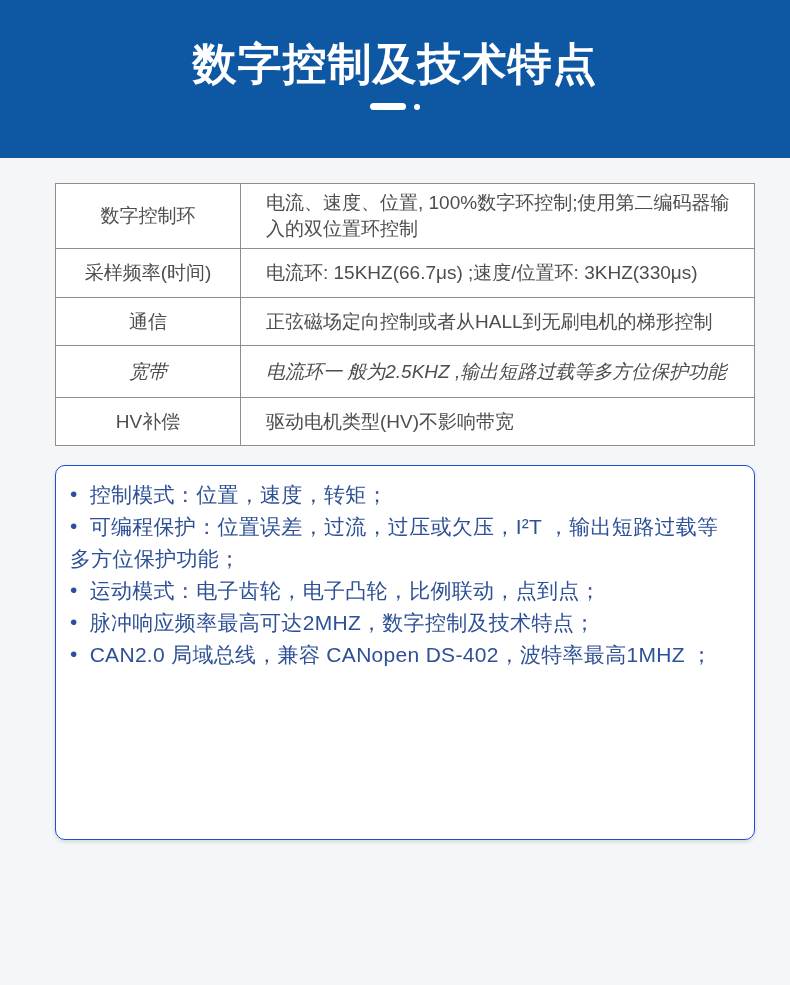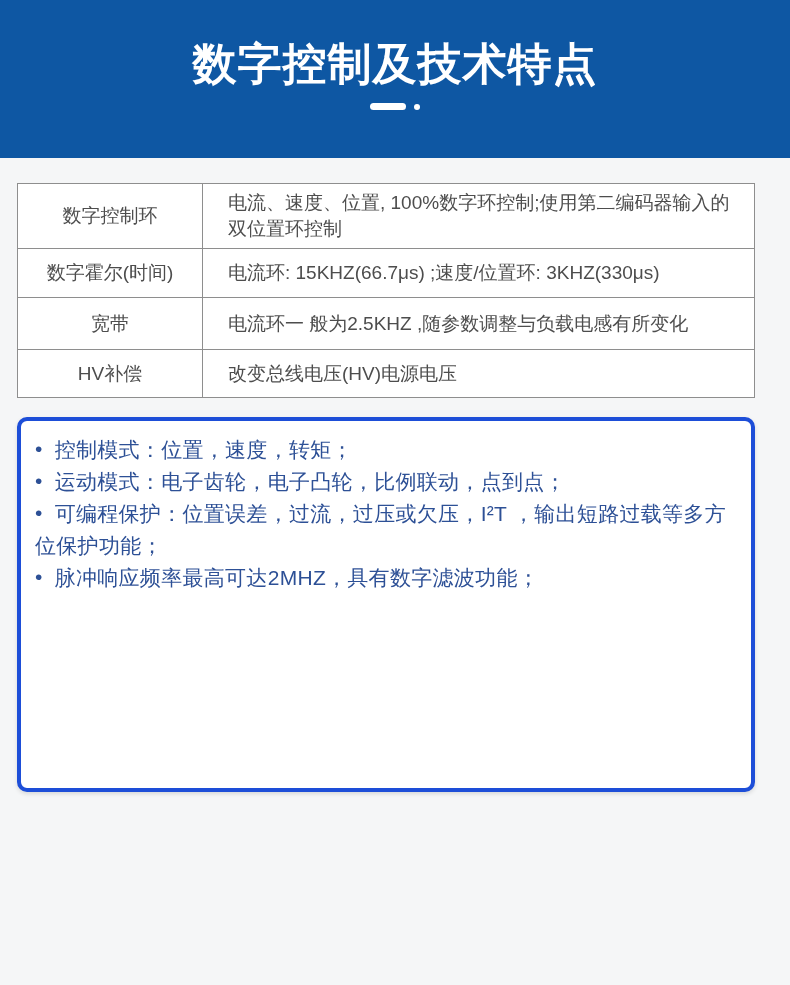--- a/index.html
+++ b/index.html
@@ -36,21 +36,21 @@
     background:#ffffff;
     border-radius:4px;
   }
   .title-ornament .dot {
     width:6px; height:6px;
     margin-left:8px;
     background:#ffffff;
     border-radius:50%;
   }
   
-  main { padding:25px 35px 0 17px; }
+  main { padding:25px 35px 0 55px; }
   
   table.spec {
     width:100%;
     border-collapse:collapse;
     background:#ffffff;
     color:#4d4d4d;
   }
   table.spec td {
     border:1px solid #8e8e8e;
     font-size:19px;
@@ -62,28 +62,28 @@
     padding:4px 8px;
   }
   td.spec-value {
     padding:6px 16px 6px 25px;
     line-height:26px;
   }
   tr.r0 { height:64px; }
   tr.r1 { height:49px; }
   tr.r2 { height:48px; }
   tr.r3 { height:50px; }
-  tr.r4 { height:52px; }
+  tr.r4 { height:52px;font-style:italic; }
   tr.r5 { height:48px; }
   tr.r6 { height:49px; }
   
   .features-box {
     margin-top:19px;
     background:#ffffff;
-    border:4px solid #1d4ed8;
+    border:1px solid #1d4ed8;
     border-radius:10px;
     box-shadow:0 2px 4px rgba(0,0,0,0.12);
     padding:13px 20px 11px 14px;
     min-height:375px;
   }
   .features-box ul { list-style:none; }
   .features-box li {
     font-size:21px;
     line-height:32px;
     color:#2d5096;
@@ -108,36 +108,41 @@
 
 <main>
 
   <table class="spec">
     <tbody>
       <tr class="r0">
         <td class="spec-label">数字控制环</td>
         <td class="spec-value">电流、速度、位置, 100%数字环控制;使用第二编码器输入的双位置环控制</td>
       </tr>
       <tr class="r1">
-        <td class="spec-label">数字霍尔(时间)</td>
+        <td class="spec-label">采样频率(时间)</td>
         <td class="spec-value">电流环: 15KHZ(66.7μs) ;速度/位置环: 3KHZ(330μs)</td>
+      </tr>
+      <tr class="r2">
+        <td class="spec-label">通信</td>
+        <td class="spec-value">正弦磁场定向控制或者从HALL到无刷电机的梯形控制</td>
       </tr>
       <tr class="r4">
         <td class="spec-label">宽带</td>
-        <td class="spec-value">电流环一 般为2.5KHZ ,随参数调整与负载电感有所变化</td>
+        <td class="spec-value">电流环一 般为2.5KHZ ,输出短路过载等多方位保护功能</td>
       </tr>
       <tr class="r5">
         <td class="spec-label">HV补偿</td>
-        <td class="spec-value">改变总线电压(HV)电源电压</td>
+        <td class="spec-value">驱动电机类型(HV)不影响带宽</td>
       </tr>
     </tbody>
   </table>
 
   <section class="features-box">
     <ul>
       <li><span class="bullet-mark">•</span><span>控制模式：位置，速度，转矩；</span></li>
+      <li><span class="bullet-mark">•</span><span>可编程保护：位置误差，过流，过压或欠压，I²T ，输出短路过载等多方位保护功能；</span></li>
       <li><span class="bullet-mark">•</span><span>运动模式：电子齿轮，电子凸轮，比例联动，点到点；</span></li>
-      <li><span class="bullet-mark">•</span><span>可编程保护：位置误差，过流，过压或欠压，I²T ，输出短路过载等多方位保护功能；</span></li>
-      <li><span class="bullet-mark">•</span><span>脉冲响应频率最高可达2MHZ，具有数字滤波功能；</span></li>
+      <li><span class="bullet-mark">•</span><span>脉冲响应频率最高可达2MHZ，数字控制及技术特点；</span></li>
+      <li><span class="bullet-mark">•</span><span>CAN2.0 局域总线，兼容 CANopen DS-402，波特率最高1MHZ ；</span></li>
     </ul>
   </section>
 
 </main>
 
 </body></html>

